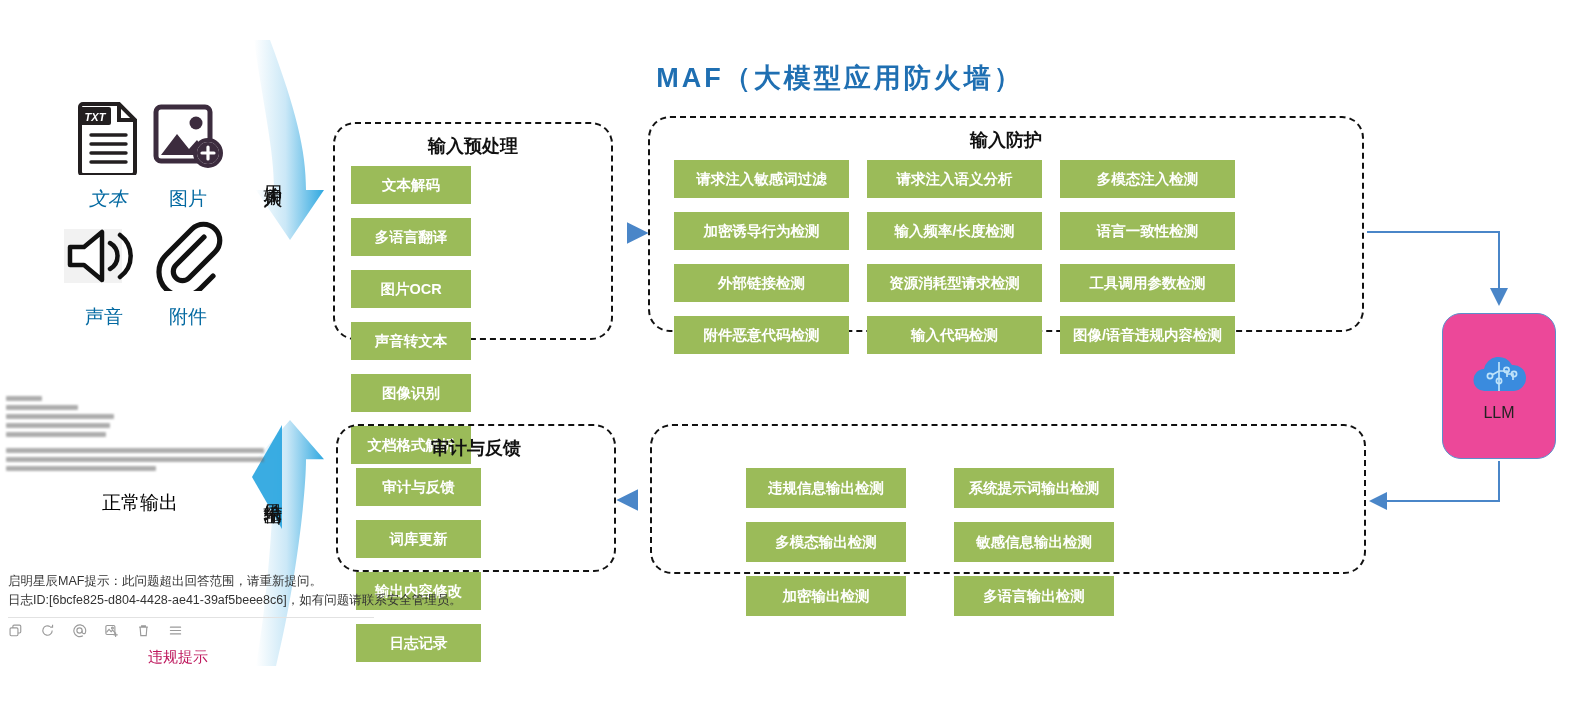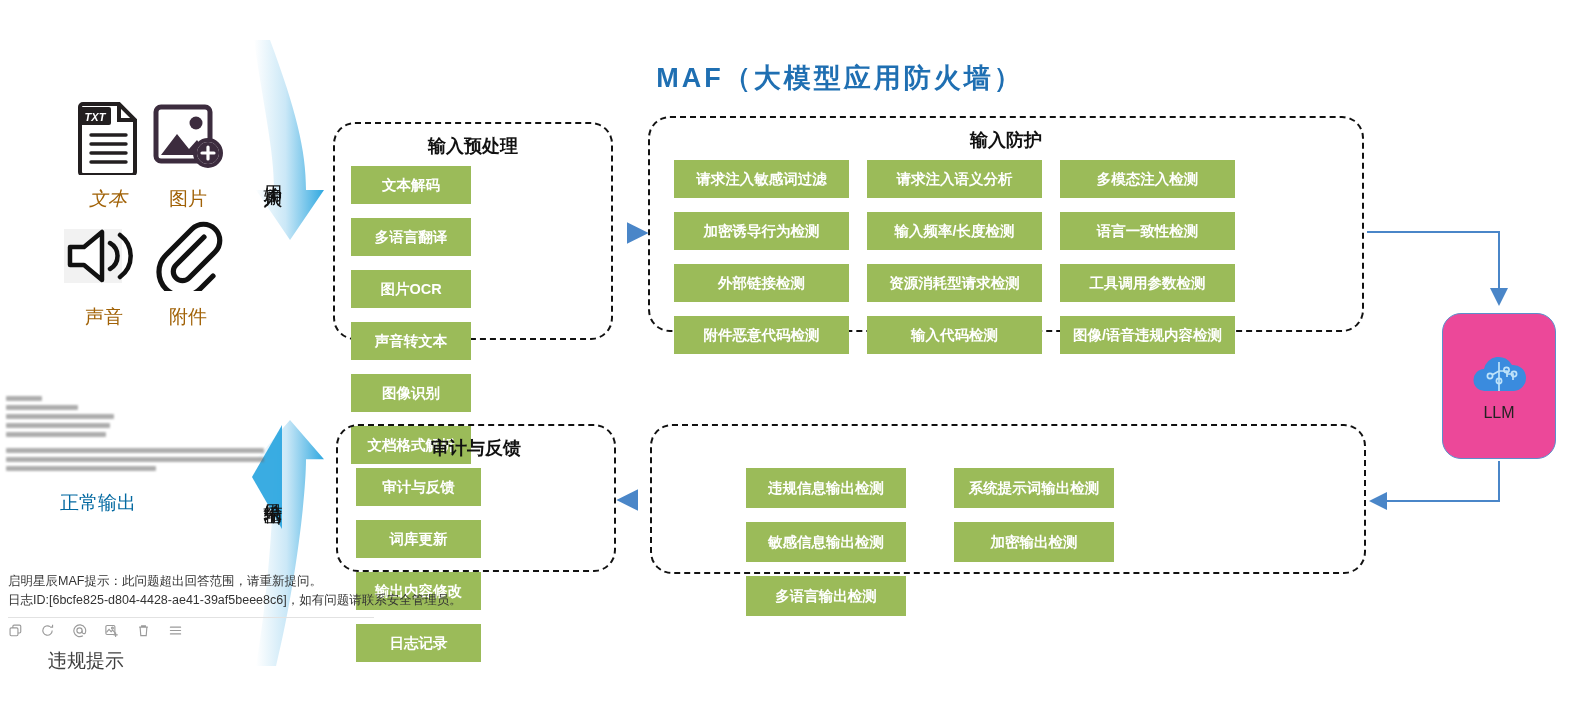--- a/index.html
+++ b/index.html
@@ -17,21 +17,21 @@
   #maf-title {
     position:absolute; left:600px; top:60px; width:480px;
     text-align:center;
     color:#1F6FB2;
     font-size:27px; font-weight:bold; letter-spacing:3px;
   }
 
   
   .icon-cell { position:absolute; width:100px; text-align:center; }
   .icon-art { height:92px; display:flex; align-items:center; justify-content:center; }
-  .icon-label { font-size:19px; color:#a16207; margin-top:2px; }
+  .icon-label { font-size:19px; color:#0369a1; margin-top:2px; }
 
   
   .band-arrow { position:absolute; }
   .band-label {
     position:absolute;
     writing-mode:vertical-rl;
     text-orientation:upright;
     font-size:19px; color:#111; letter-spacing:1px;
     line-height:1.0;
   }
@@ -74,31 +74,31 @@
   }
   #llm-label { font-size:16px; color:#222; margin-top:6px; }
 
   
   #connectors { position:absolute; left:0; top:0; width:1584px; height:709px; pointer-events:none; }
 
   
   #normal-output-block { position:absolute; left:6px; top:396px; width:270px; }
   .blurline { background:#6b6b6b; opacity:.55; border-radius:1px; filter:blur(1.1px); margin-bottom:4px; }
   #normal-output-label {
-    position:absolute; left:60px; top:490px; width:160px; 
-    font-size:19px; color:#0369a1;
+    position:absolute; left:60px; top:490px; width:160px; text-align:center;
+    font-size:19px; color:#000000;
   }
 
   #violation-block { position:absolute; left:8px; top:572px; width:380px; }
   .vio-line { font-size:12.5px; color:#333; line-height:1.55; white-space:nowrap; }
   #vio-divider { height:1px; background:#e2e2e2; margin:6px 0 5px 0; width:366px; }
   #vio-toolbar { display:flex; gap:17px; align-items:center; color:#9a9a9a; }
   #violation-label {
-    position:absolute; left:48px; top:648px; width:160px; text-align:left;
-    font-size:19px; color:#404040;
+    position:absolute; left:48px; top:648px; width:160px; text-align:right;
+    font-size:15px; color:#be185d;
   }
 </style>
 </head>
 <body>
 
 <div class="stage">
 
   <div id="maf-title">MAF（大模型应用防火墙）</div>
 
   <div class="icon-cell" style="left:58px; top:92px;font-style:italic;">
@@ -219,20 +219,21 @@
       <div class="cell">词库更新</div>
       <div class="cell">输出内容修改</div>
       <div class="cell">日志记录</div>
     </div>
   </div>
 
   <div class="group" id="grp-output-protection" style="left:650px; top:424px; width:716px; height:150px;">
     <div class="cells" id="outprot-grid" style="padding:0 70px;">
       <div class="cell">违规信息输出检测</div>
       <div class="cell">系统提示词输出检测</div>
+      <div class="cell">多模态输出检测</div>
       <div class="cell">敏感信息输出检测</div>
       <div class="cell">加密输出检测</div>
       <div class="cell">多语言输出检测</div>
     </div>
   </div>
 
   <div id="llm-node">
     <svg width="62" height="48" viewBox="0 0 62 48">
       <path d="M17 41 a11 11 0 0 1 -1 -22 a15 15 0 0 1 28 -4 a11 11 0 0 1 2 26 z" fill="#3A8BDE"></path>
       <g stroke="#BFE3FA" stroke-width="1.7" fill="none">

